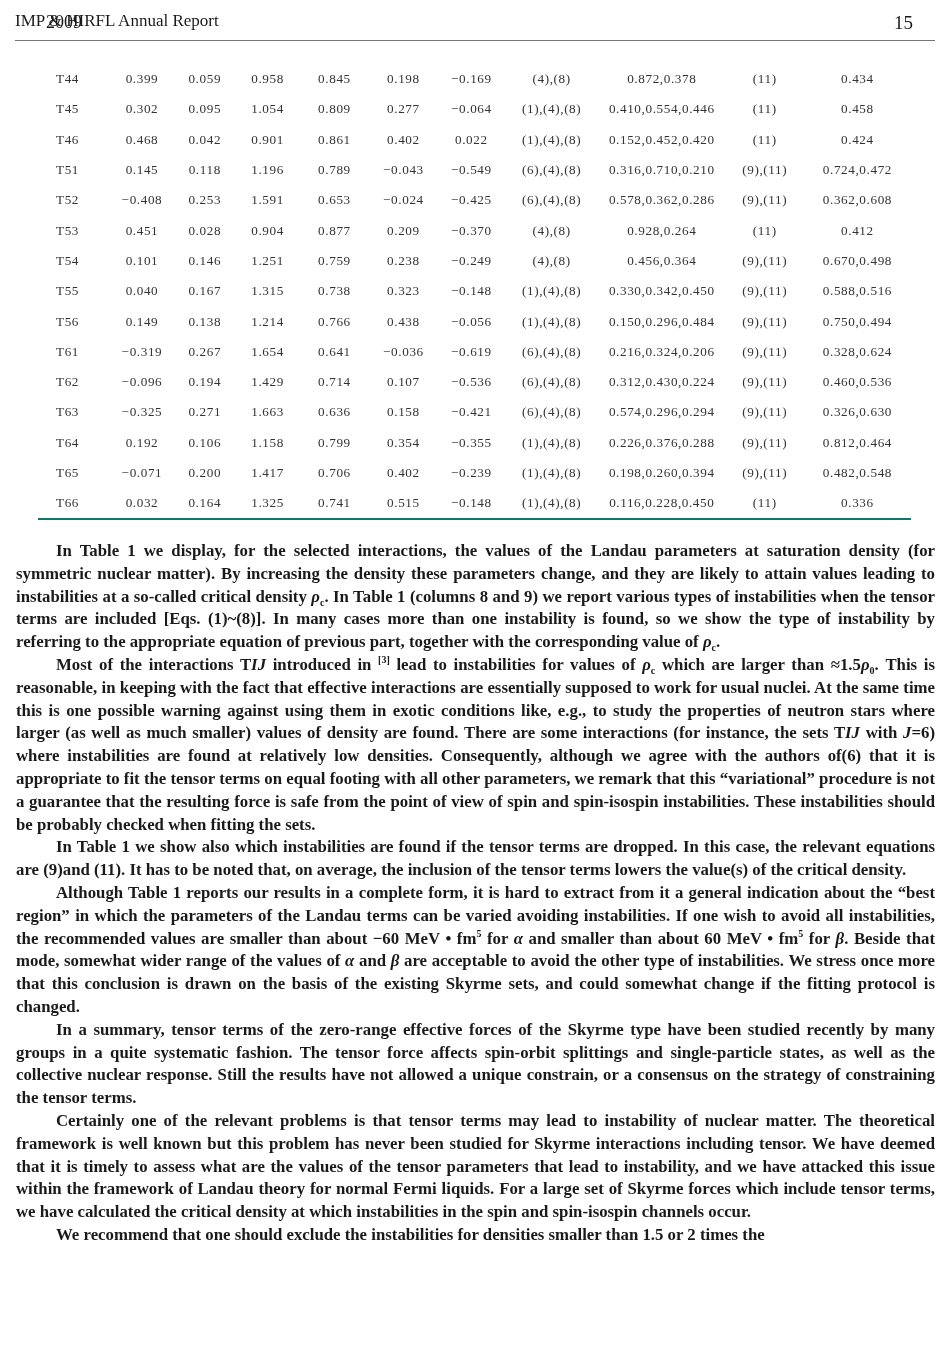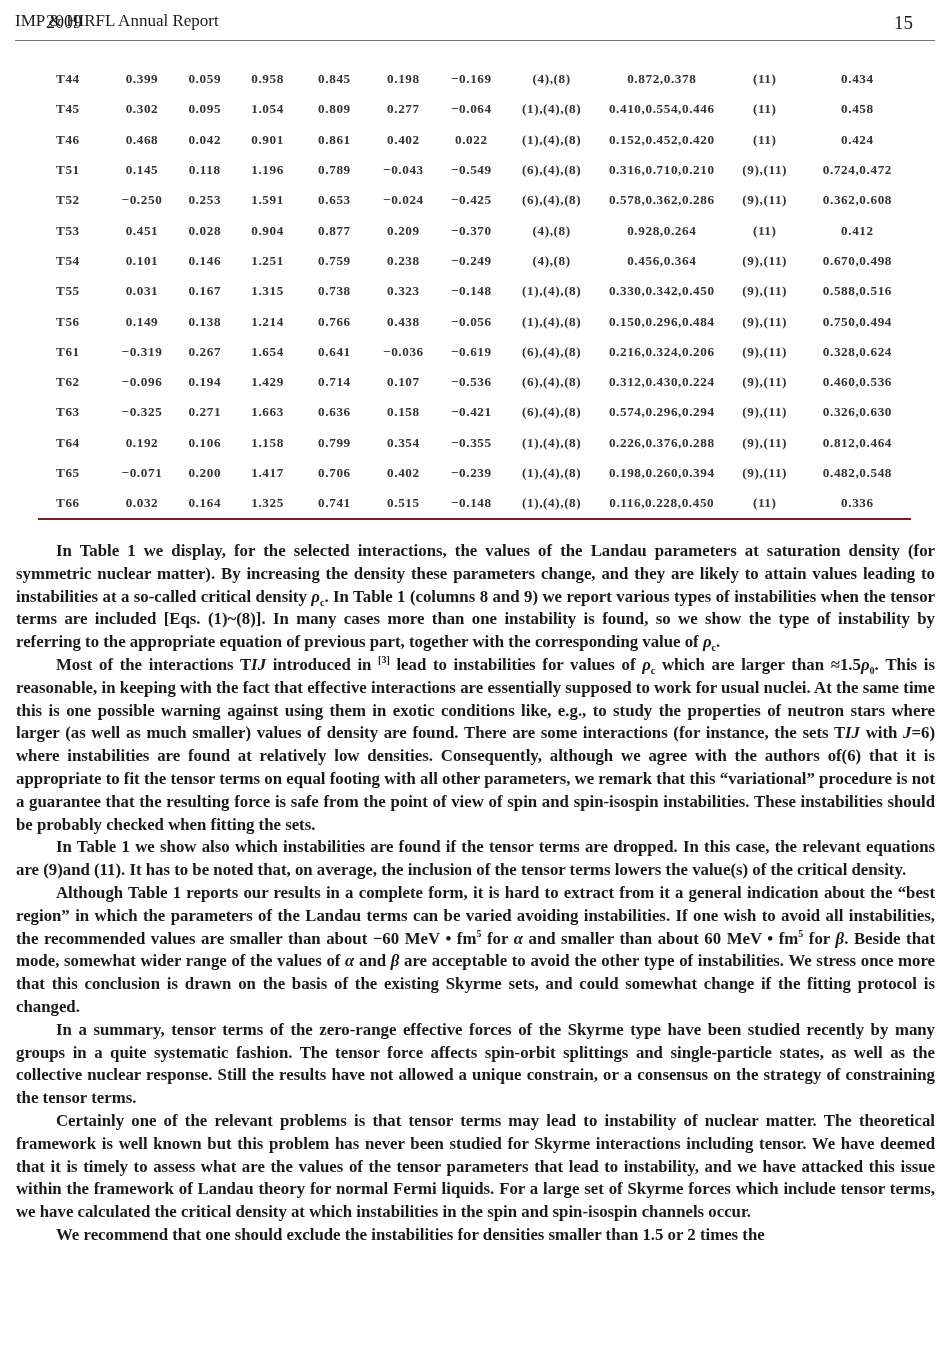--- a/index.html
+++ b/index.html
@@ -1,21 +1,21 @@
 <!DOCTYPE html>
 <html><head>
 <meta charset="utf-8">
 <style>
   html, body { margin:0; padding:0; background:#ffffff; }
   body { width:950px; height:1358px; overflow:hidden; position:relative; color:#1a1a1a; font-family:"Liberation Serif","DejaVu Serif",serif; }
   .header { position:absolute; left:15px; right:15px; top:8px; height:32px; border-bottom:1.5px solid #777; }
   .header .year { position:absolute; left:31px; top:4px; font-size:18px; }
   .header .title { position:absolute; left:0; right:0; text-align:left; top:3px; font-size:17px; }
   .header .page { position:absolute; right:22px; top:4px; font-size:19px; }
-  table.data { position:absolute; left:38px; top:64px; width:873px; border-collapse:collapse; font-family:"Liberation Serif","DejaVu Serif",serif; font-size:13.2px; color:#333; border-bottom:2px solid #7f1d1d;font-weight:bold; }
+  table.data { position:absolute; left:38px; top:64px; width:873px; border-collapse:collapse; font-family:"Liberation Serif","DejaVu Serif",serif; font-size:13.2px; color:#333; border-bottom:2px solid #0f766e; }
   table.data td { height:30.3px; padding:0; text-align:center; white-space:nowrap; letter-spacing:0.6px; }
   table.data td.name { text-align:left; padding-left:18px; width:52px; }
   .text { position:absolute; left:16px; top:540px; width:919px; font-size:16.8px; line-height:22.8px; text-align:justify; }
   .text p { margin:0; text-indent:40px;font-weight:bold; }
   .sup { font-size:10px; vertical-align:super; line-height:0; }
   .sub { font-size:10px; vertical-align:sub; line-height:0; }
   i { font-style:italic; }
 </style>
 </head>
 <body>
@@ -75,21 +75,21 @@
         <td>0.789</td>
         <td>−0.043</td>
         <td>−0.549</td>
         <td>(6),(4),(8)</td>
         <td>0.316,0.710,0.210</td>
         <td>(9),(11)</td>
         <td>0.724,0.472</td>
       </tr>
       <tr>
         <td class="name">T52</td>
-        <td>−0.250</td>
+        <td>−0.408</td>
         <td>0.253</td>
         <td>1.591</td>
         <td>0.653</td>
         <td>−0.024</td>
         <td>−0.425</td>
         <td>(6),(4),(8)</td>
         <td>0.578,0.362,0.286</td>
         <td>(9),(11)</td>
         <td>0.362,0.608</td>
       </tr>
@@ -114,21 +114,21 @@
         <td>0.759</td>
         <td>0.238</td>
         <td>−0.249</td>
         <td>(4),(8)</td>
         <td>0.456,0.364</td>
         <td>(9),(11)</td>
         <td>0.670,0.498</td>
       </tr>
       <tr>
         <td class="name">T55</td>
-        <td>0.031</td>
+        <td>0.040</td>
         <td>0.167</td>
         <td>1.315</td>
         <td>0.738</td>
         <td>0.323</td>
         <td>−0.148</td>
         <td>(1),(4),(8)</td>
         <td>0.330,0.342,0.450</td>
         <td>(9),(11)</td>
         <td>0.588,0.516</td>
       </tr>

